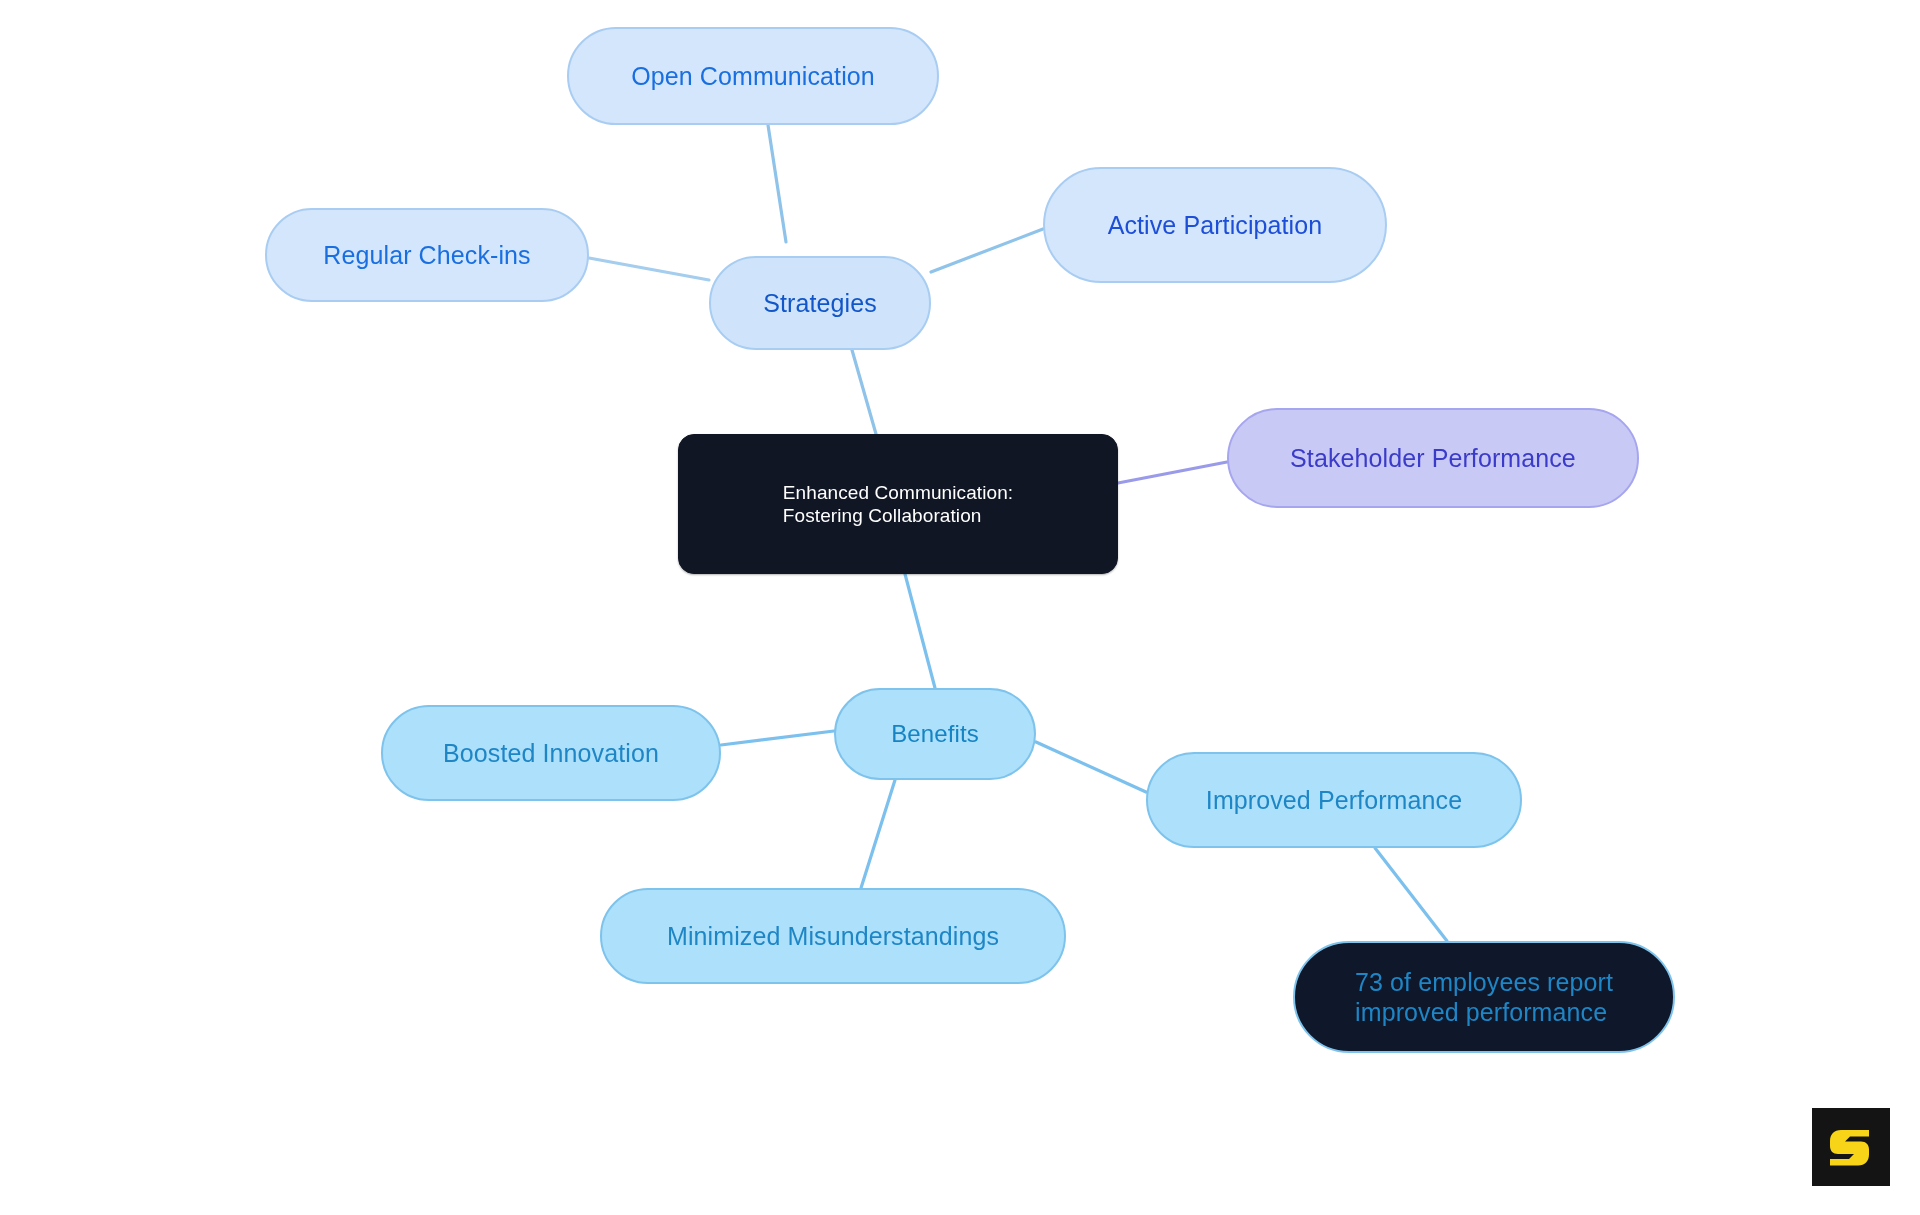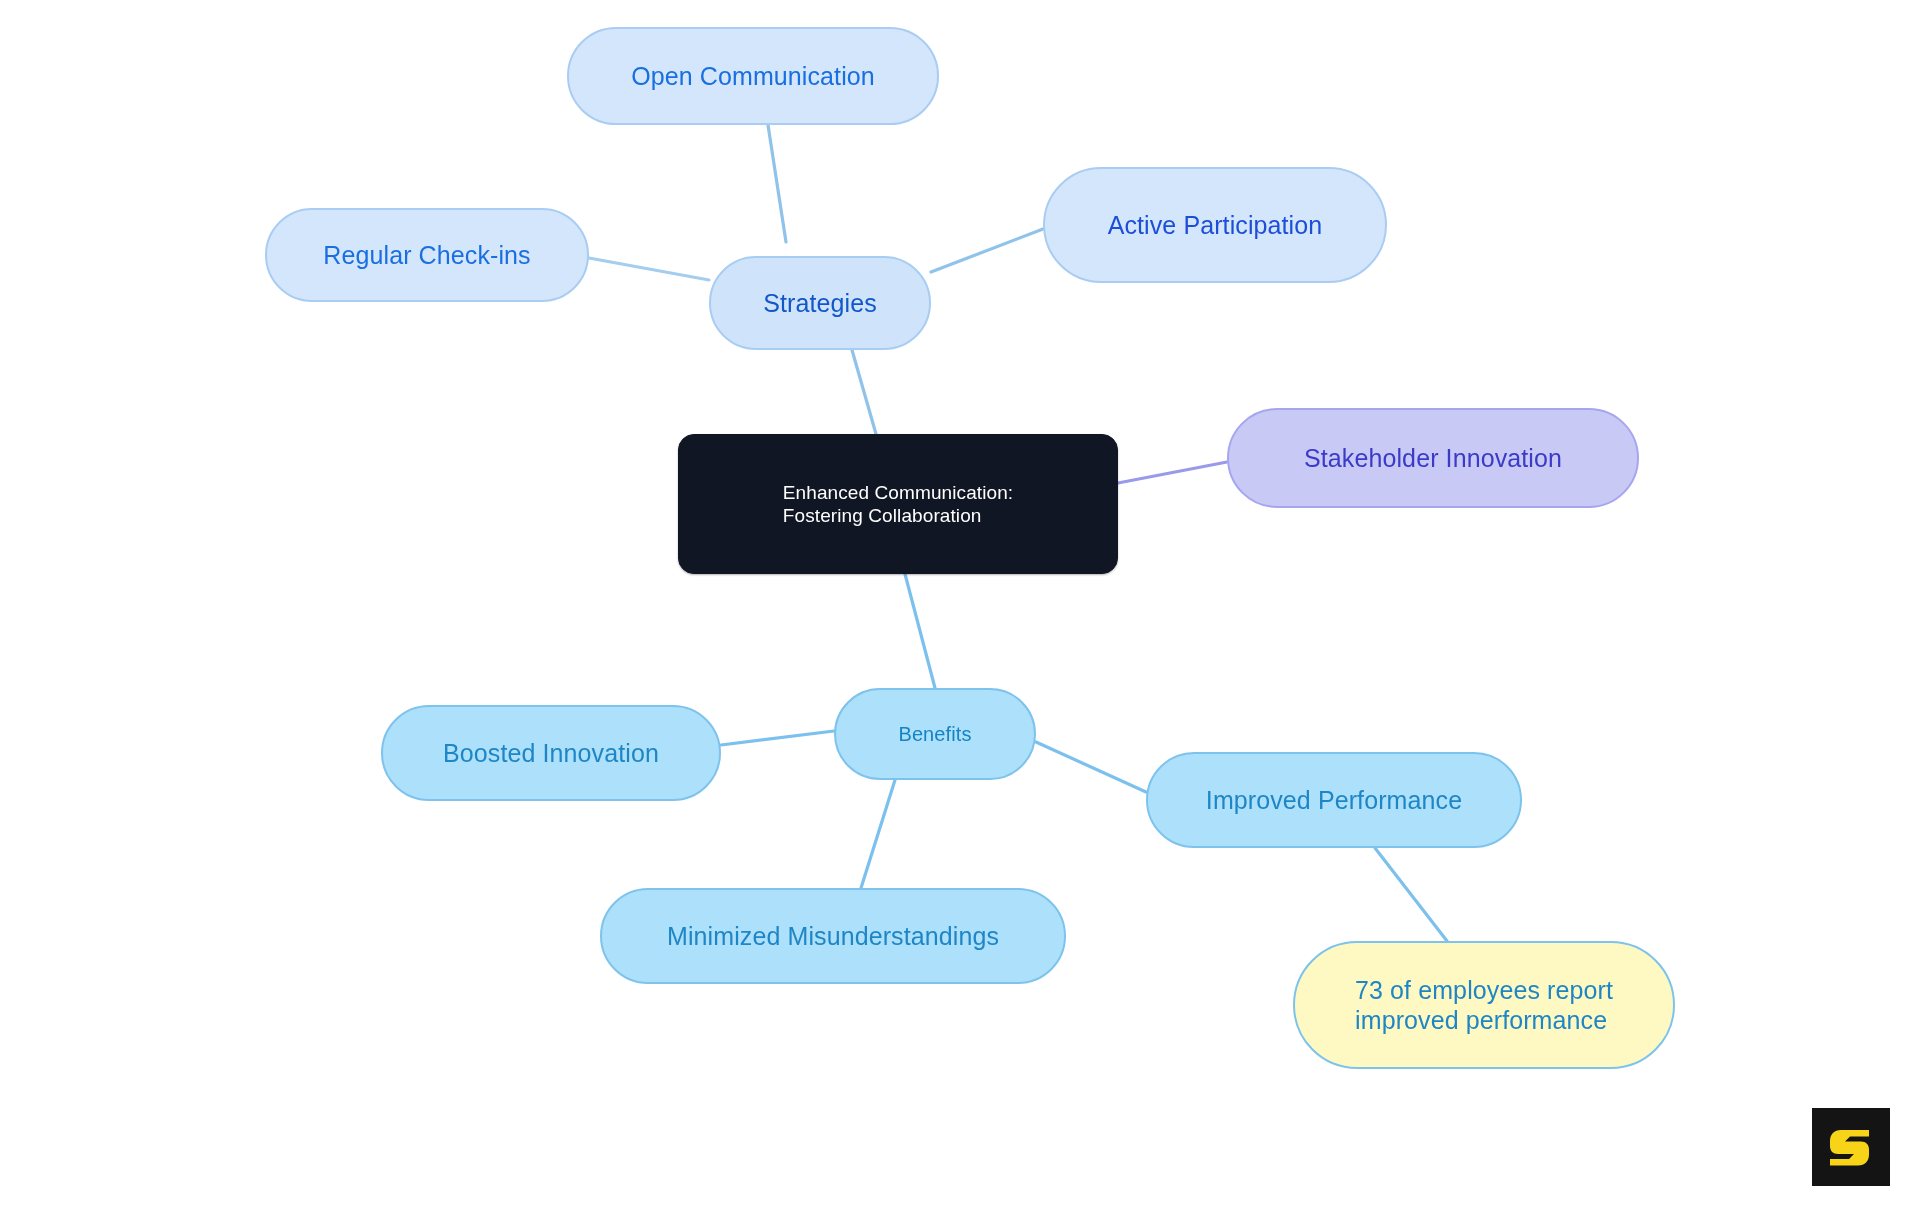--- a/index.html
+++ b/index.html
@@ -64,21 +64,21 @@
     background: #d3e6fc;
     border: 2px solid #a9cdf2;
     color: #1a6fe0;
     font-size: 25px;
   }
 
   .node-branch-benefits {
     background: #ade0fb;
     border: 2px solid #7ec3ec;
     color: #1484c4;
-    font-size: 20px;
+    font-size: 24px;
   }
 
   .node-leaf-benefits {
     background: #ace0fb;
     border: 2px solid #7ec3ec;
     color: #1f86c6;
     font-size: 25px;
   }
 
   .node-stakeholder {
@@ -125,23 +125,23 @@
       <div class="node node-root" style="left: 678px; top: 434px; width: 440px; height: 140px; background: rgb(16, 22, 36); color: rgb(255, 255, 255);">Enhanced Communication:
 Fostering Collaboration</div>
       <div class="node node-branch-strategies" style="left: 709px; top: 256px; width: 222px; height: 94px; background: rgb(207, 228, 251); border-color: rgb(168, 205, 242); color: rgb(18, 87, 201);">Strategies</div>
       <div class="node node-leaf-strategies" style="left: 567px; top: 27px; width: 372px; height: 98px; background: rgb(211, 230, 252); border-color: rgb(169, 205, 242); color: rgb(26, 111, 224);">Open Communication</div>
       <div class="node node-leaf-strategies" style="left: 1043px; top: 167px; width: 344px; height: 116px; background: rgb(211, 230, 252); border-color: rgb(169, 205, 242); color: #1d4ed8;">Active Participation</div>
       <div class="node node-leaf-strategies" style="left: 265px; top: 208px; width: 324px; height: 94px; background: rgb(211, 230, 252); border-color: rgb(169, 205, 242); color: rgb(26, 111, 224);">Regular Check-ins</div>
       <div class="node node-branch-benefits" style="left: 834px; top: 688px; width: 202px; height: 92px; background: rgb(173, 224, 251); border-color: rgb(126, 195, 236); color: rgb(20, 132, 196);">Benefits</div>
       <div class="node node-leaf-benefits" style="left: 381px; top: 705px; width: 340px; height: 96px; background: rgb(172, 224, 251); border-color: rgb(126, 195, 236); color: rgb(31, 134, 198);">Boosted Innovation</div>
       <div class="node node-leaf-benefits" style="left: 1146px; top: 752px; width: 376px; height: 96px; background: rgb(172, 224, 251); border-color: rgb(126, 195, 236); color: rgb(31, 134, 198);">Improved Performance</div>
       <div class="node node-leaf-benefits" style="left: 600px; top: 888px; width: 466px; height: 96px; background: rgb(172, 224, 251); border-color: rgb(126, 195, 236); color: rgb(31, 134, 198);">Minimized Misunderstandings</div>
-      <div class="node node-leaf-benefits" style="left: 1293px; top: 941px; width: 382px; height: 128px; background: #fef9c3; border-color: rgb(126, 195, 236); color: rgb(31, 134, 198);">73 of employees report
+      <div class="node node-leaf-benefits" style="left: 1293px; top: 941px; width: 382px; height: 112px; background: #0f172a; border-color: rgb(126, 195, 236); color: rgb(31, 134, 198);">73 of employees report
 improved performance</div>
-      <div class="node node-stakeholder" style="left: 1227px; top: 408px; width: 412px; height: 100px; background: rgb(201, 201, 246); border-color: rgb(166, 166, 239); color: rgb(59, 59, 201);">Stakeholder Innovation</div>
+      <div class="node node-stakeholder" style="left: 1227px; top: 408px; width: 412px; height: 100px; background: rgb(201, 201, 246); border-color: rgb(166, 166, 239); color: rgb(59, 59, 201);">Stakeholder Performance</div>
     </div>
 
   <div id="brand-logo" style="background: rgb(20, 20, 20);">
     <svg width="52" height="52" viewBox="0 0 52 52" aria-hidden="true">
       <path d="M44 9 L16 9 C9 9 5 13.5 5 20 L5 25 C5 30 8 33 13 33 L29 33 L24 38 L5 38 L5 44.5 L33 44.5 C40 44.5 44 40 44 33.5 L44 28.5 C44 23.5 41 20.5 36 20.5 L20 20.5 L25 15.5 L44 15.5 Z" fill="#f7d417"></path>
     </svg>
   </div>
 
 </div>
 

